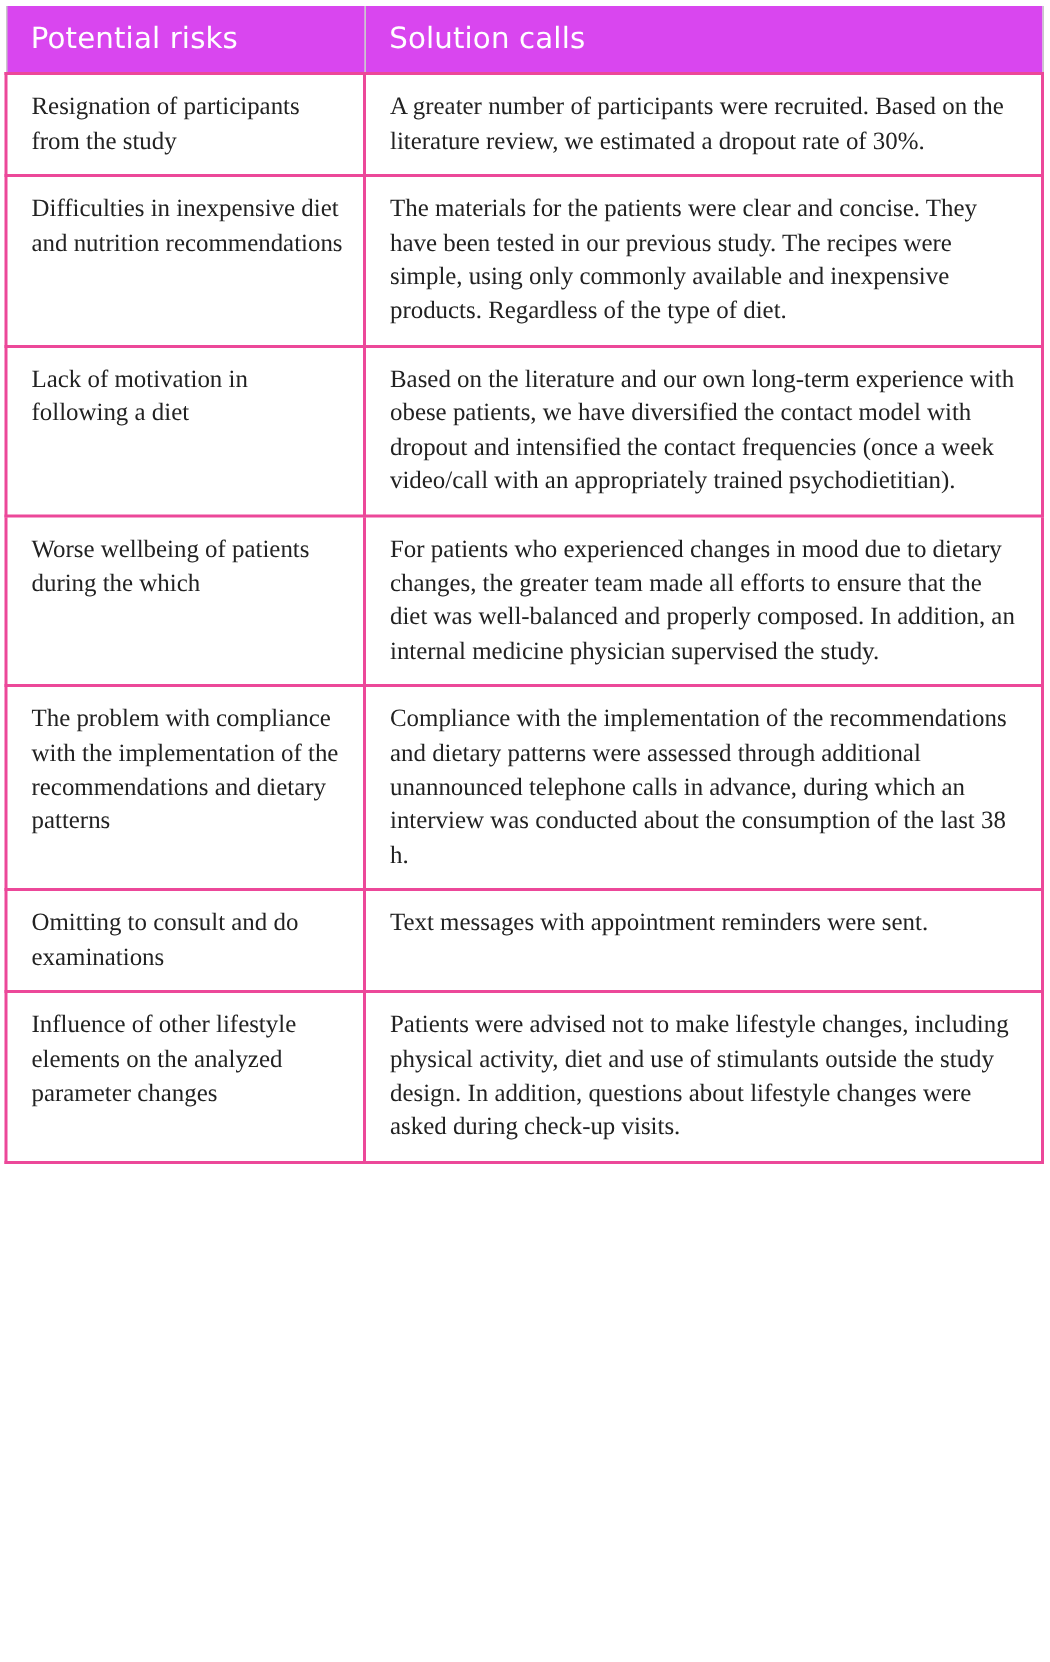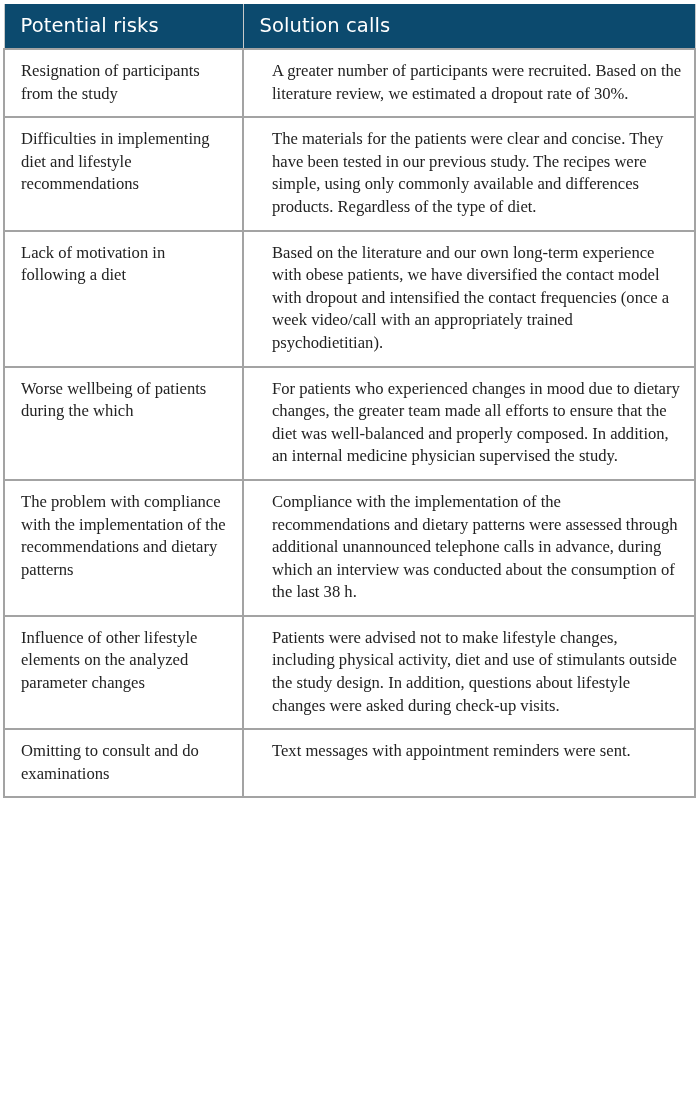--- a/index.html
+++ b/index.html
@@ -19,46 +19,46 @@
       width: 691px;
     }
     table {
       border-collapse: collapse;
       width: 691px;
       table-layout: fixed;
     }
     col.c1 { width: 239px; }
     col.c2 { width: 452px; }
     thead th {
-      background: #0c4a6e;
+      background: #d946ef;
       color: #ffffff;
       font-family: "DejaVu Sans", "Liberation Sans", sans-serif;
       font-weight: normal;
       font-size: 19.5px;
       text-align: left;
       padding: 8px 10px 9px 16px;
       height: 27px;
       border: 1px solid #c8c9c9;
       border-top: none;
       letter-spacing: 0.1px;
     }
     tbody td {
       font-family: "Liberation Serif", "DejaVu Serif", serif;
       font-size: 16.6px;
       line-height: 22.6px;
       color: #222222;
       vertical-align: top;
-      border: 2px solid #a3a3a3;
+      border: 2px solid #ec4899;
       padding: 10px 10px 11px 16px;
     }
     tbody td.risk {
       padding-left: 16px;
     }
     tbody td.solution {
-      padding-left: 28px;
+      padding-left: 16px;
       padding-right: 12px;
     }
   </style>
 </head>
 <body>
 
 <div class="table-wrap">
   <table>
     <colgroup>
       <col class="c1">
@@ -69,38 +69,38 @@
         <th>Potential risks</th>
         <th>Solution calls</th>
       </tr>
     </thead>
     <tbody>
       <tr>
         <td class="risk">Resignation of participants from the study</td>
         <td class="solution">A greater number of participants were recruited. Based on the literature review, we estimated a dropout rate of 30%.</td>
       </tr>
       <tr>
-        <td class="risk">Difficulties in implementing diet and lifestyle recommendations</td>
-        <td class="solution">The materials for the patients were clear and concise. They have been tested in our previous study. The recipes were simple, using only commonly available and differences products. Regardless of the type of diet.</td>
+        <td class="risk">Difficulties in inexpensive diet and nutrition recommendations</td>
+        <td class="solution">The materials for the patients were clear and concise. They have been tested in our previous study. The recipes were simple, using only commonly available and inexpensive products. Regardless of the type of diet.</td>
       </tr>
       <tr>
         <td class="risk">Lack of motivation in following a diet</td>
         <td class="solution">Based on the literature and our own long-term experience with obese patients, we have diversified the contact model with dropout and intensified the contact frequencies (once a week video/call with an appropriately trained psychodietitian).</td>
       </tr>
       <tr>
         <td class="risk">Worse wellbeing of patients during the which</td>
         <td class="solution">For patients who experienced changes in mood due to dietary changes, the greater team made all efforts to ensure that the diet was well-balanced and properly composed. In addition, an internal medicine physician supervised the study.</td>
       </tr>
       <tr>
         <td class="risk">The problem with compliance with the implementation of the recommendations and dietary patterns</td>
         <td class="solution">Compliance with the implementation of the recommendations and dietary patterns were assessed through additional unannounced telephone calls in advance, during which an interview was conducted about the consumption of the last 38 h.</td>
       </tr>
       <tr>
+        <td class="risk">Omitting to consult and do examinations</td>
+        <td class="solution">Text messages with appointment reminders were sent.</td>
+      </tr>
+      <tr>
         <td class="risk">Influence of other lifestyle elements on the analyzed parameter changes</td>
         <td class="solution">Patients were advised not to make lifestyle changes, including physical activity, diet and use of stimulants outside the study design. In addition, questions about lifestyle changes were asked during check-up visits.</td>
-      </tr>
-      <tr>
-        <td class="risk">Omitting to consult and do examinations</td>
-        <td class="solution">Text messages with appointment reminders were sent.</td>
       </tr>
     </tbody>
   </table>
 </div>
 
 </body></html>

